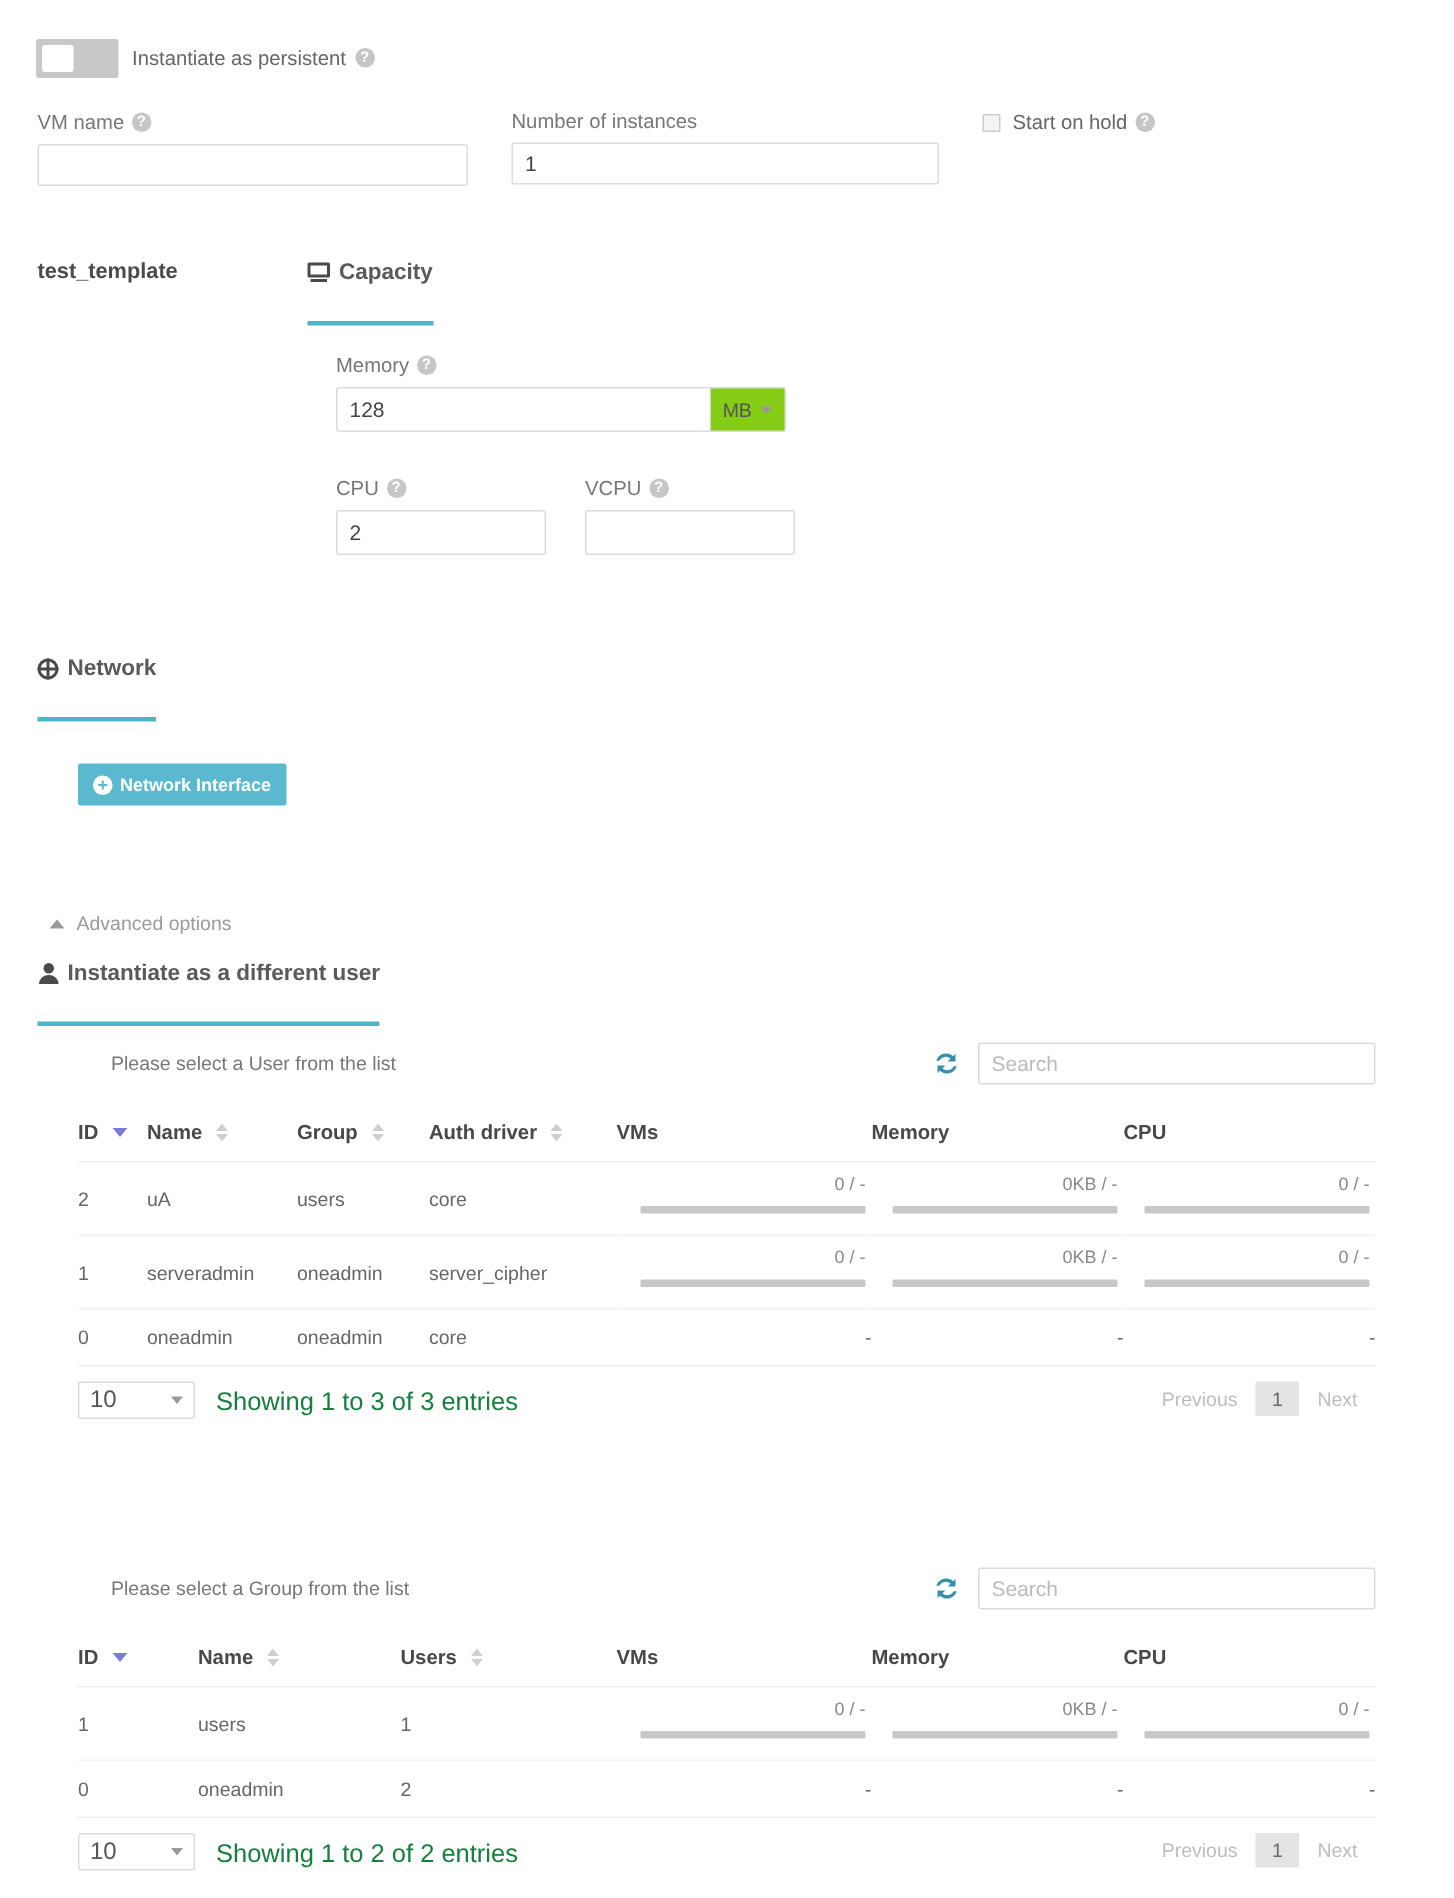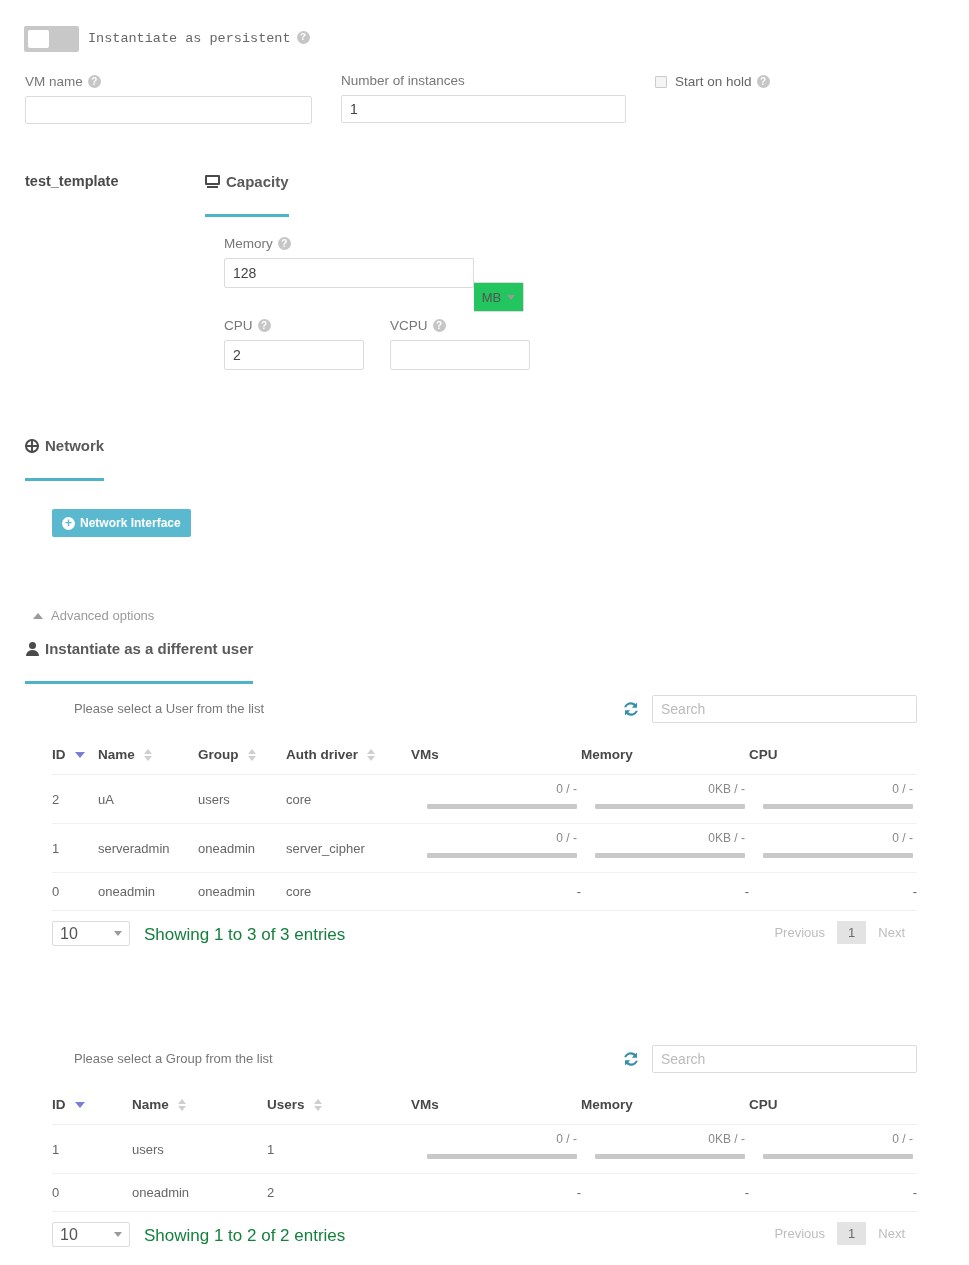--- a/index.html
+++ b/index.html
@@ -38,21 +38,21 @@
     width: 55px; height: 26px; background: #c8c8c8; border-radius: 2px;
     cursor: pointer;
   }
   .toggle .knob {
     position: absolute; left: 4px; top: 4px; width: 21px; height: 18px;
     background: #fff; border-radius: 2px;
   }
   .toggle-label {
     position: absolute; left: 88px; top: 31px;
     font-size: 13.5px; color: #666;
-    display: flex; gap: 6px; font-family: Liberation Mono, monospace;
+    display: flex; align-items: center; gap: 6px;
   }
 
   
   .vmname-wrap { position: absolute; left: 25px; top: 74px; width: 287px; }
   .instances-wrap { position: absolute; left: 341px; top: 73px; width: 285px; }
   .vmname-wrap .txt-input, .instances-wrap .txt-input { margin-top: 7px; height: 28px; }
   .hold-wrap {
     position: absolute; left: 655px; top: 74px;
     display: flex; align-items: center; gap: 8px;
   }
@@ -79,23 +79,23 @@
     border:2px solid #4a4a4a; border-radius:1px; }
   .icon-monitor b { position:absolute; left:2px; top:11px; width:11px; height:2px;
     background:#4a4a4a; }
 
   
   .mem-wrap { position: absolute; left: 224px; top: 236px; }
   .mem-row { display: flex; margin-top: 7px; }
   .mem-row .txt-input { width: 250px; height: 30px; border-radius: 2px 0 0 2px; }
   .unit-select {
     width: 50px; height: 30px; border: 1px solid #dcdcdc; border-left: none;
-    background: #22c55e; font-size: 13px; color: #555;
+    background: #84cc16; font-size: 13px; color: #555;
     display: flex; align-items: center; justify-content: center; gap: 6px;
-    cursor: pointer; border-radius: 0 2px 2px 0; margin-top: 24px;
+    cursor: pointer; border-radius: 0 2px 2px 0;
   }
   .caret { width: 0; height: 0; border-left: 4px solid transparent;
            border-right: 4px solid transparent; border-top: 5px solid #999; }
 
   .cpu-wrap { position: absolute; left: 224px; top: 318px; }
   .vcpu-wrap { position: absolute; left: 390px; top: 318px; }
   .cpu-wrap .txt-input, .vcpu-wrap .txt-input { width: 140px; height: 30px; margin-top: 7px; }
 
   
   #tab-network { left: 25px; top: 437px; }

